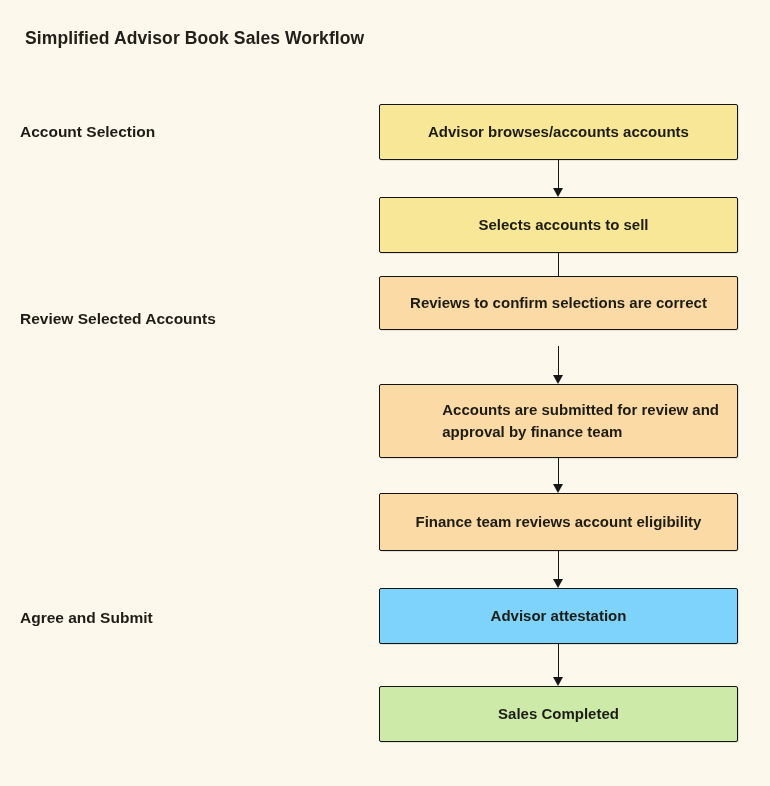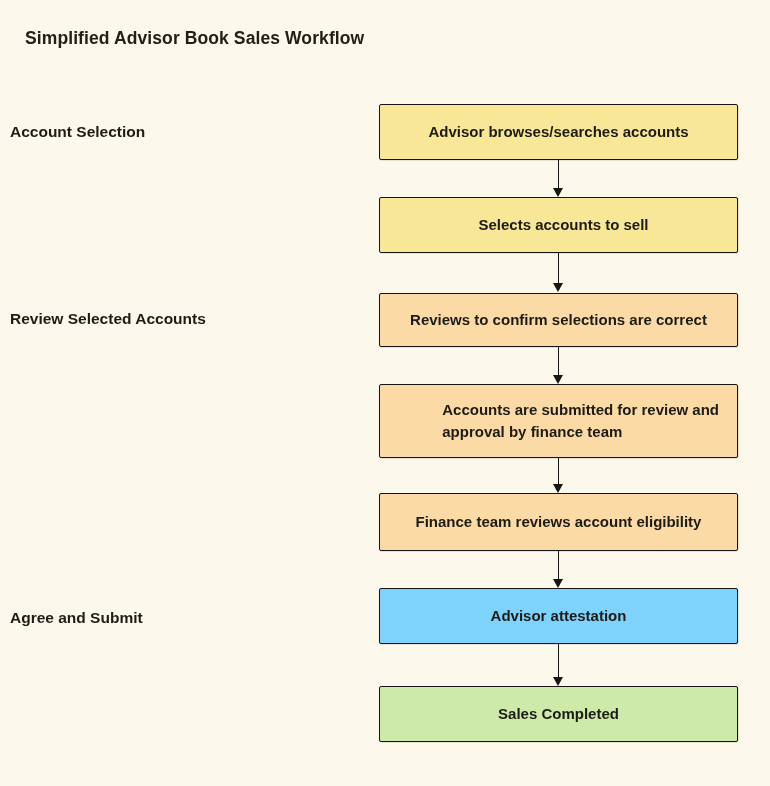--- a/index.html
+++ b/index.html
@@ -16,21 +16,21 @@
   .diagram-title {
     position: absolute;
     left: 25px; top: 28px;
     font-size: 17.5px;
     font-weight: 700;
     color: #21211a;
     letter-spacing: 0.1px;
   }
   .lane-label {
     position: absolute;
-    left: 10px;
+    left: 20px;
     height: 22px; line-height: 22px;
     font-size: 15.5px;
     font-weight: 700;
     color: #1d1d16;
   }
   .node {
     position: absolute;
     left: 379px;
     width: 359px;
     box-sizing: border-box;
@@ -84,38 +84,38 @@
 
 <div class="canvas">
 
   <div class="diagram-title">Simplified Advisor Book Sales Workflow</div>
 
   <div class="lane-label" style="top:121px;">Account Selection</div>
   <div class="lane-label" style="top:308px;">Review Selected Accounts</div>
   <div class="lane-label" style="top:607px;">Agree and Submit</div>
 
   <div class="node" style="top: 104px; height: 56px; background-color: rgb(248, 231, 150);">
-    <span class="node-label">Advisor browses/searches accounts</span>
+    <span class="node-label">Advisor browses/accounts accounts</span>
   </div>
 
   <div class="arrow" style="top:160px;height:37px;">
     <div class="arrow-line"></div>
     <div class="arrow-head"></div>
   </div>
 
   <div class="node" style="top: 197px; height: 56px; background-color: rgb(248, 231, 150); padding-left: 28px;">
     <span class="node-label">Selects accounts to sell</span>
   </div>
 
   <div class="arrow" style="top:253px;height:39px;">
     <div class="arrow-line"></div>
     <div class="arrow-head"></div>
   </div>
 
-  <div class="node" style="top: 293px; height: 54px; background-color: rgb(252, 218, 165);">
+  <div class="node" style="top: 276px; height: 54px; background-color: rgb(252, 218, 165);">
     <span class="node-label">Reviews to confirm selections are correct</span>
   </div>
 
   <div class="arrow" style="top:346px;height:38px;">
     <div class="arrow-line"></div>
     <div class="arrow-head"></div>
   </div>
 
   <div class="node align-left" style="top: 384px; height: 74px; background-color: rgb(252, 218, 165); justify-content: flex-end;">
     <span class="node-label">Accounts are submitted for review and

